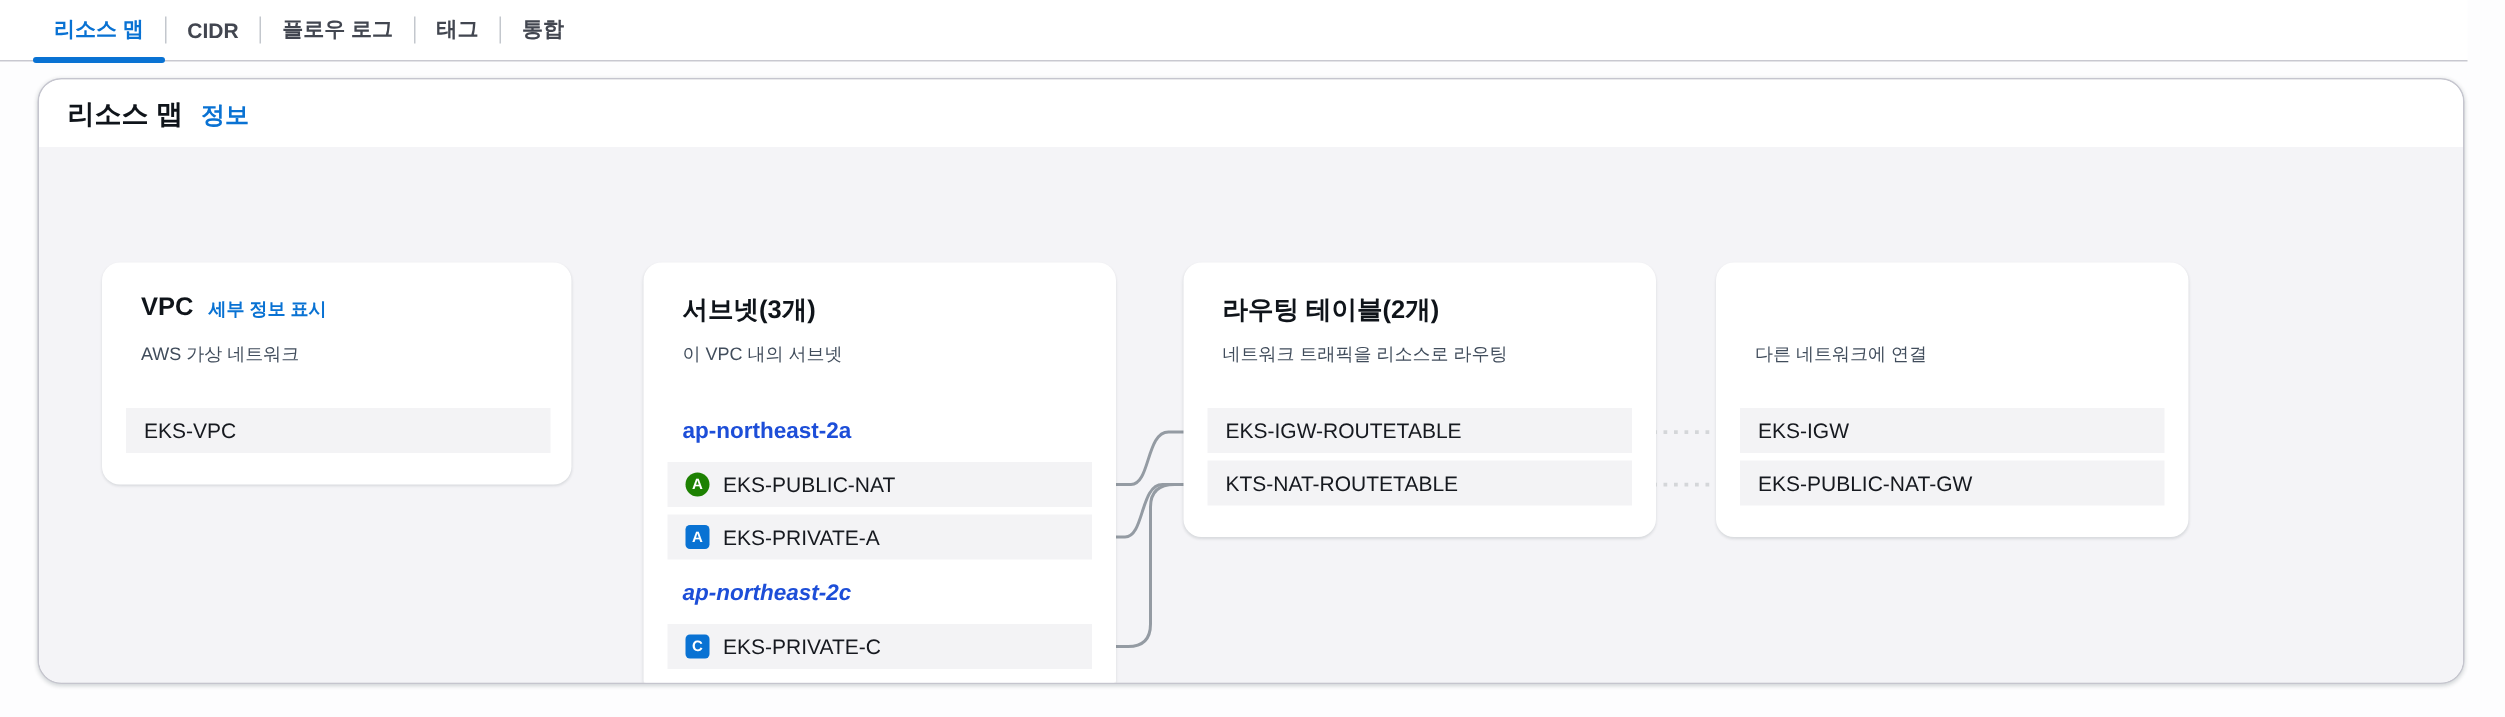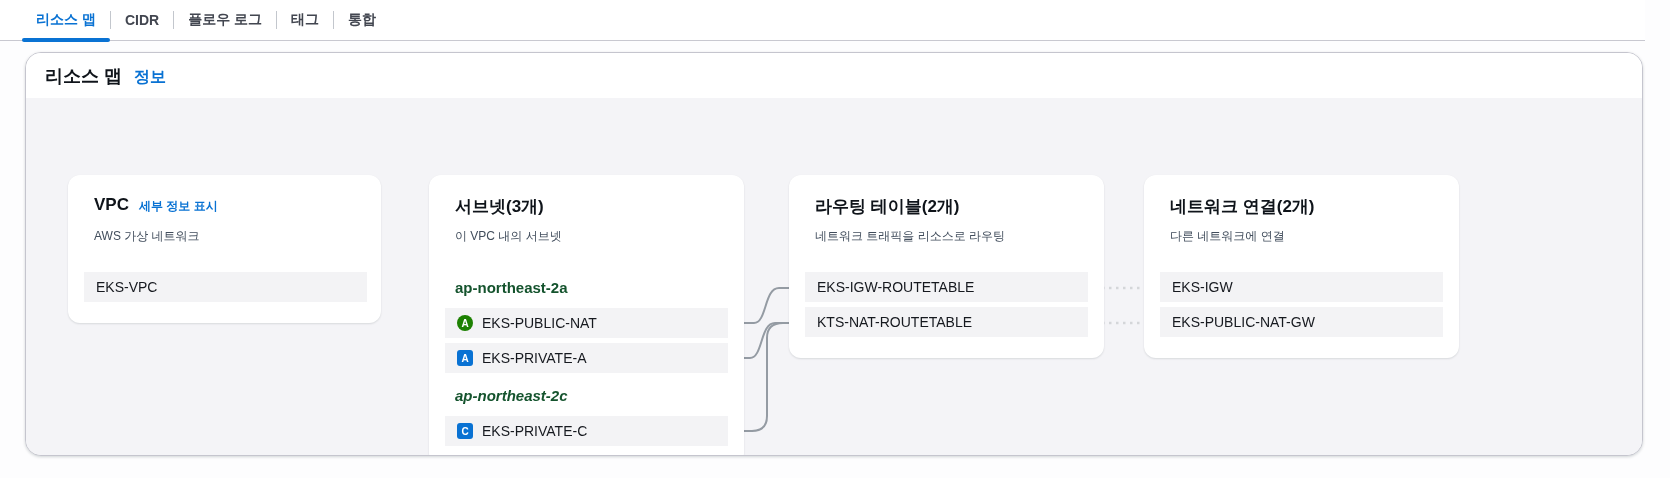--- a/index.html
+++ b/index.html
@@ -36,21 +36,21 @@
   .card-conn    { left:1118px; top:77px; width:315px; height:183px; }
 
   .card-title-row { position:absolute; top:20px; left:26px; display:flex; align-items:baseline; }
   .card-title { font-size:17px; font-weight:700; color:#0f141a; white-space:nowrap; }
   .details-link { margin-left:10px; font-size:12px; font-weight:700; color:#0972d3; cursor:pointer; white-space:nowrap; }
   .card-sub { position:absolute; top:53px; left:26px; font-size:12px; color:#414d5c; white-space:nowrap; }
 
   .res-row { position:absolute; left:16px; width:283px; height:30px; background:#f3f3f5;
              display:flex; align-items:center; padding-left:12px; font-size:14px; color:#16191f;
              cursor:pointer; white-space:nowrap; }
-  .group-label { position:absolute; left:26px; font-size:15px; font-weight:700; color:#14532d; white-space:nowrap; }
+  .group-label { position:absolute; left:26px; font-size:15px; font-weight:700; color:#1d4ed8; white-space:nowrap; }
 
   .badge { width:16px; height:16px; margin-right:9px; flex:0 0 16px;
            display:flex; align-items:center; justify-content:center;
            color:#fff; font-size:10px; font-weight:700; }
   .badge-public  { background:#1d8102; border-radius:50%; }
   .badge-private { background:#0972d3; border-radius:3px; }
 
   
   .slot-1 { top:97px; }  .slot-2 { top:132px; }
   .sn-label-1 { top:104px; } .sn-row-1 { top:133px; } .sn-row-2 { top:168px; }
@@ -147,23 +147,20 @@
         <div class="card-sub">네트워크 트래픽을 리소스로 라우팅</div>
         <div class="res-row slot-1">
           <span>EKS-IGW-ROUTETABLE</span>
         </div>
         <div class="res-row slot-2">
           <span>KTS-NAT-ROUTETABLE</span>
         </div>
       </div>
 
       <div class="card card-conn">
-        <div class="card-title-row">
-          <span class="card-title">네트워크 연결(2개)</span>
-        </div>
         <div class="card-sub">다른 네트워크에 연결</div>
         <div class="res-row slot-1">
           <span>EKS-IGW</span>
         </div>
         <div class="res-row slot-2">
           <span>EKS-PUBLIC-NAT-GW</span>
         </div>
       </div>
 
     </div>

